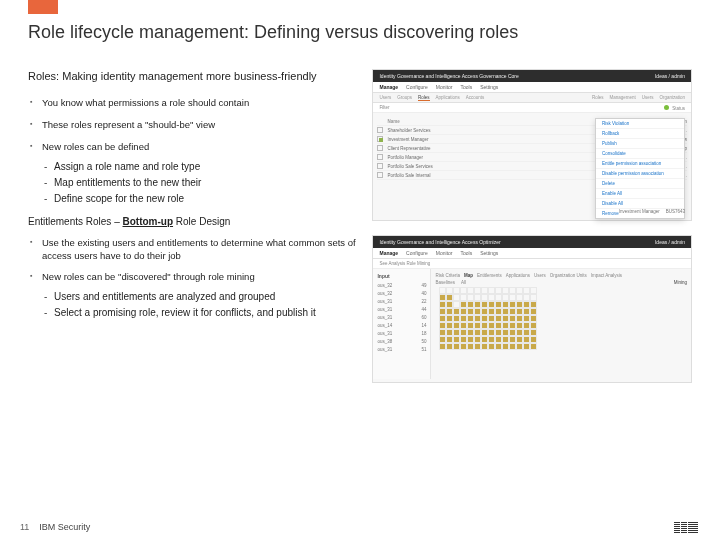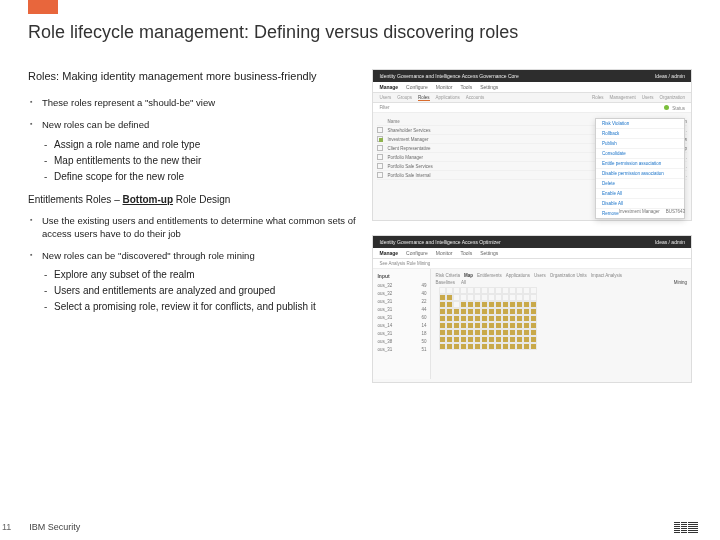--- a/index.html
+++ b/index.html
@@ -41,59 +41,59 @@
   .shot2 .side { width: 58px; background: #fafafa; border-right: 1px solid #e5e5e5; padding: 4px; }
   .side-item { font-size: 4.5px; color: #777; padding: 1.5px 0; }
   .grid-area { flex: 1; padding: 4px; }
   .grid-tabs { display: flex; gap: 4px; font-size: 4.5px; color: #888; margin-bottom: 2px; flex-wrap: nowrap; white-space: nowrap; overflow: hidden; }
   .grid-tabs span.active { color: #444; font-weight: 700; }
   .grid-table { display: flex; gap: 2px; }
   .grid-matrix { flex: 1; margin-left: 4px; }
   .matrix-row { display: flex; height: 7px; }
   .cell { width: 7px; height: 7px; border: 0.5px solid #e8e8e8; }
   .cell.f { background: #c9a94a; }
-  .footer { position: absolute; left: 0; right: 0; bottom: 0; height: 26px; display: flex; align-items: center; padding: 0 2px; gap: 8px; }
+  .footer { position: absolute; left: 0; right: 0; bottom: 0; height: 26px; display: flex; align-items: center; padding: 0 20px; }
   .pagenum { font-size: 9px; color: #666; margin-right: 10px; }
   .footerlabel { font-size: 9px; color: #444; }
   .ibm-logo { position: absolute; right: 22px; bottom: 6px; display: flex; gap: 1px; }
   .ibm-logo div { width: 3px; height: 12px; background: repeating-linear-gradient(to bottom, #333 0, #333 1px, transparent 1px, transparent 2px); }
   .ibm-logo div:nth-child(1){width:6px} .ibm-logo div:nth-child(2){width:6px} .ibm-logo div:nth-child(3){width:10px}
 </style>
 </head>
 <body>
 
 <div class="slide">
   <div class="orange-tab"></div>
   <h1 class="title">Role lifecycle management: Defining versus discovering roles</h1>
 
   <div class="content">
     <div class="left">
       <div class="subhead">Roles: Making identity management more business-friendly</div>
 
       <ul class="bullets">
+        <li>You know what permissions a role should contain</li>
         <li>These roles represent a "should-be" view</li>
         <li>
           <span>New roles can be defined</span>
           <ul class="sub">
             <li>Assign a role name and role type</li>
             <li>Map entitlements to the new their</li>
             <li>Define scope for the new role</li>
           </ul>
         </li>
       </ul>
 
       <div class="section" style="margin-top:10px">
         <span>Entitlements Roles – </span><strong><u>Bottom-up</u></strong><span> Role Design</span>
       </div>
       <ul class="bullets">
         <li>Use the existing users and entitlements to determine what common sets of access users have to do their job</li>
         <li>
           <span>New roles can be "discovered" through role mining</span>
           <ul class="sub">
-            <li>Explore any subset of the realm</li>
             <li>Users and entitlements are analyzed and grouped</li>
             <li>Select a promising role, review it for conflicts, and publish it</li>
           </ul>
         </li>
       </ul>
     </div>
 
     <div class="right">
 
       <div class="shot shot1">

